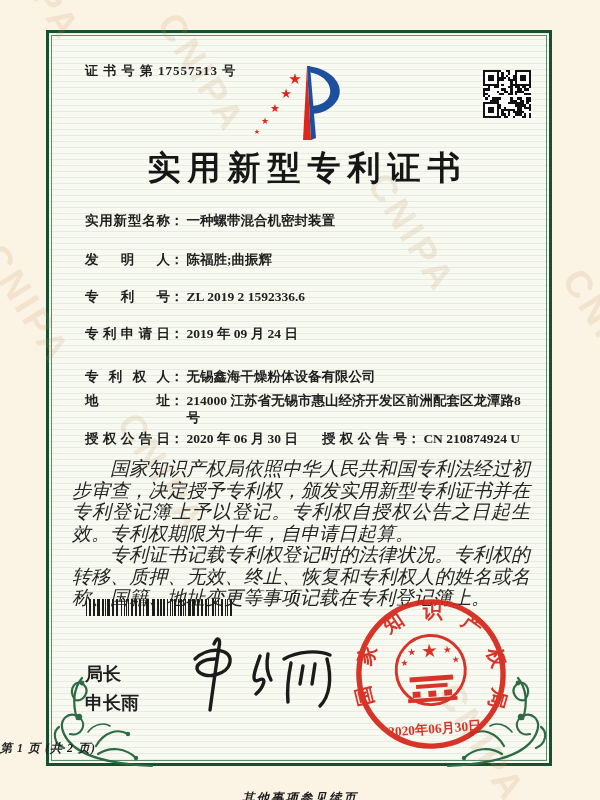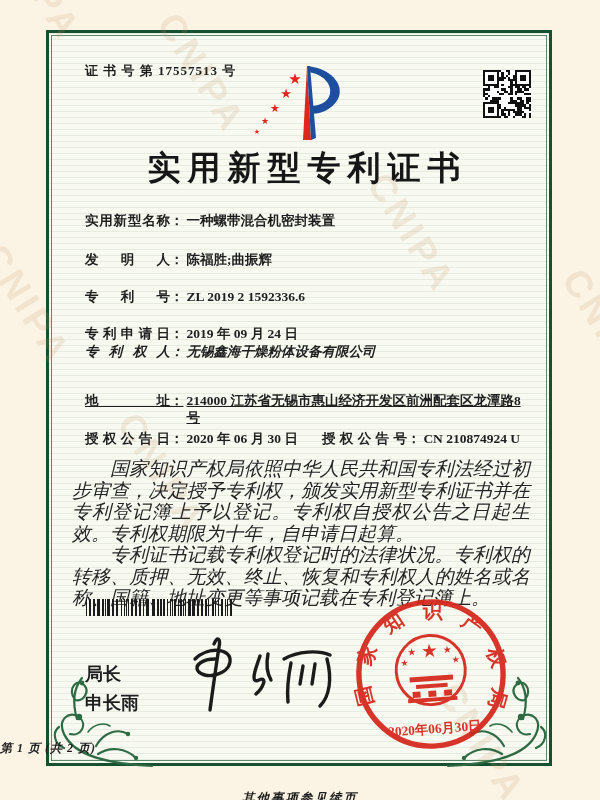--- a/index.html
+++ b/index.html
@@ -614,26 +614,26 @@
     <div class="frow" style="top:288px;">
       <span class="lab">专利号</span>
         <span class="col">：</span>
       <span class="val">ZL 2019 2 1592336.6</span>
     </div>
     <div class="frow" style="top:325px;">
       <span class="lab">专利申请日</span>
         <span class="col">：</span>
       <span class="val">2019 年 09 月 24 日</span>
     </div>
-    <div class="frow" style="top:343px;font-style:italic;">
+    <div class="frow" style="top:368px;">
       <span class="lab">专利权人</span>
         <span class="col">：</span>
       <span class="val">无锡鑫海干燥粉体设备有限公司</span>
     </div>
-    <div class="frow" style="top:392px;text-decoration:underline;">
+    <div class="frow" style="top:392px;">
       <span class="lab">地址</span>
         <span class="col">：</span>
       <span class="val" style="width:352px;">214000 江苏省无锡市惠山经济开发区前洲配套区龙潭路8号</span>
     </div>
     <div class="frow" style="top:430px;">
       <span class="lab">授权公告日</span>
         <span class="col">：</span>
       <span class="val">2020 年 06 月 30 日</span>
       <span class="grp2">
         <span class="lab">授权公告号</span>

